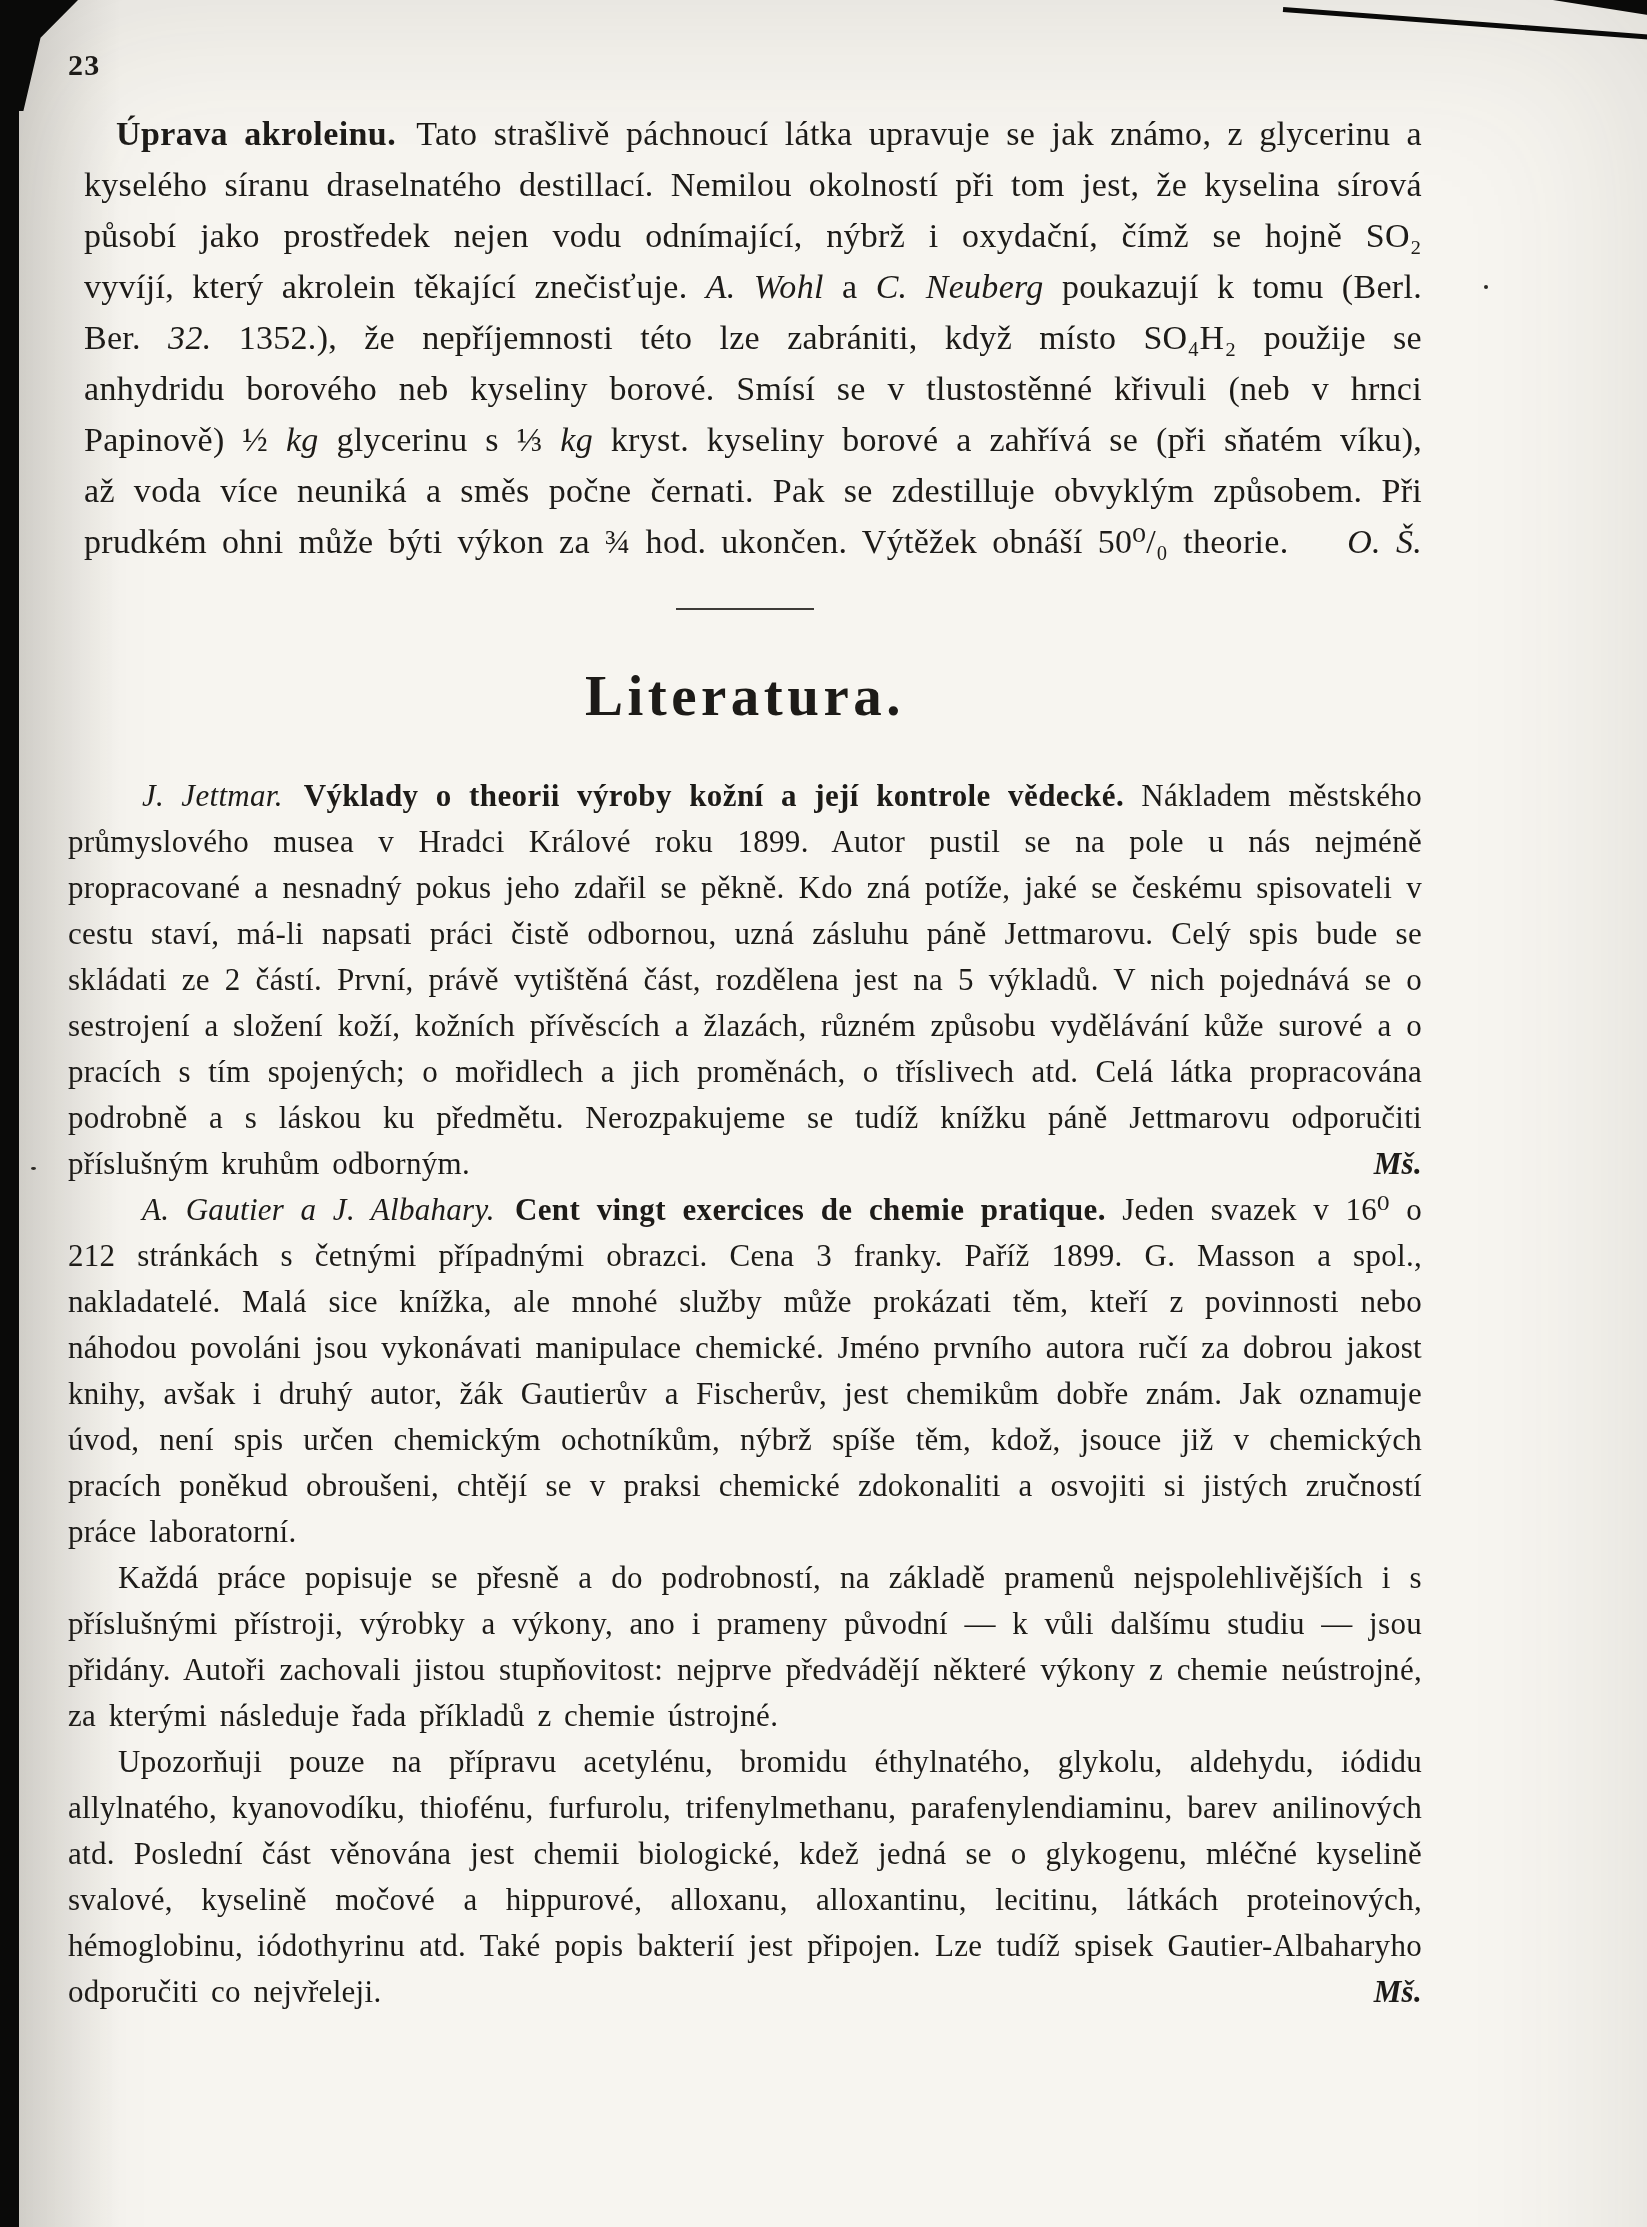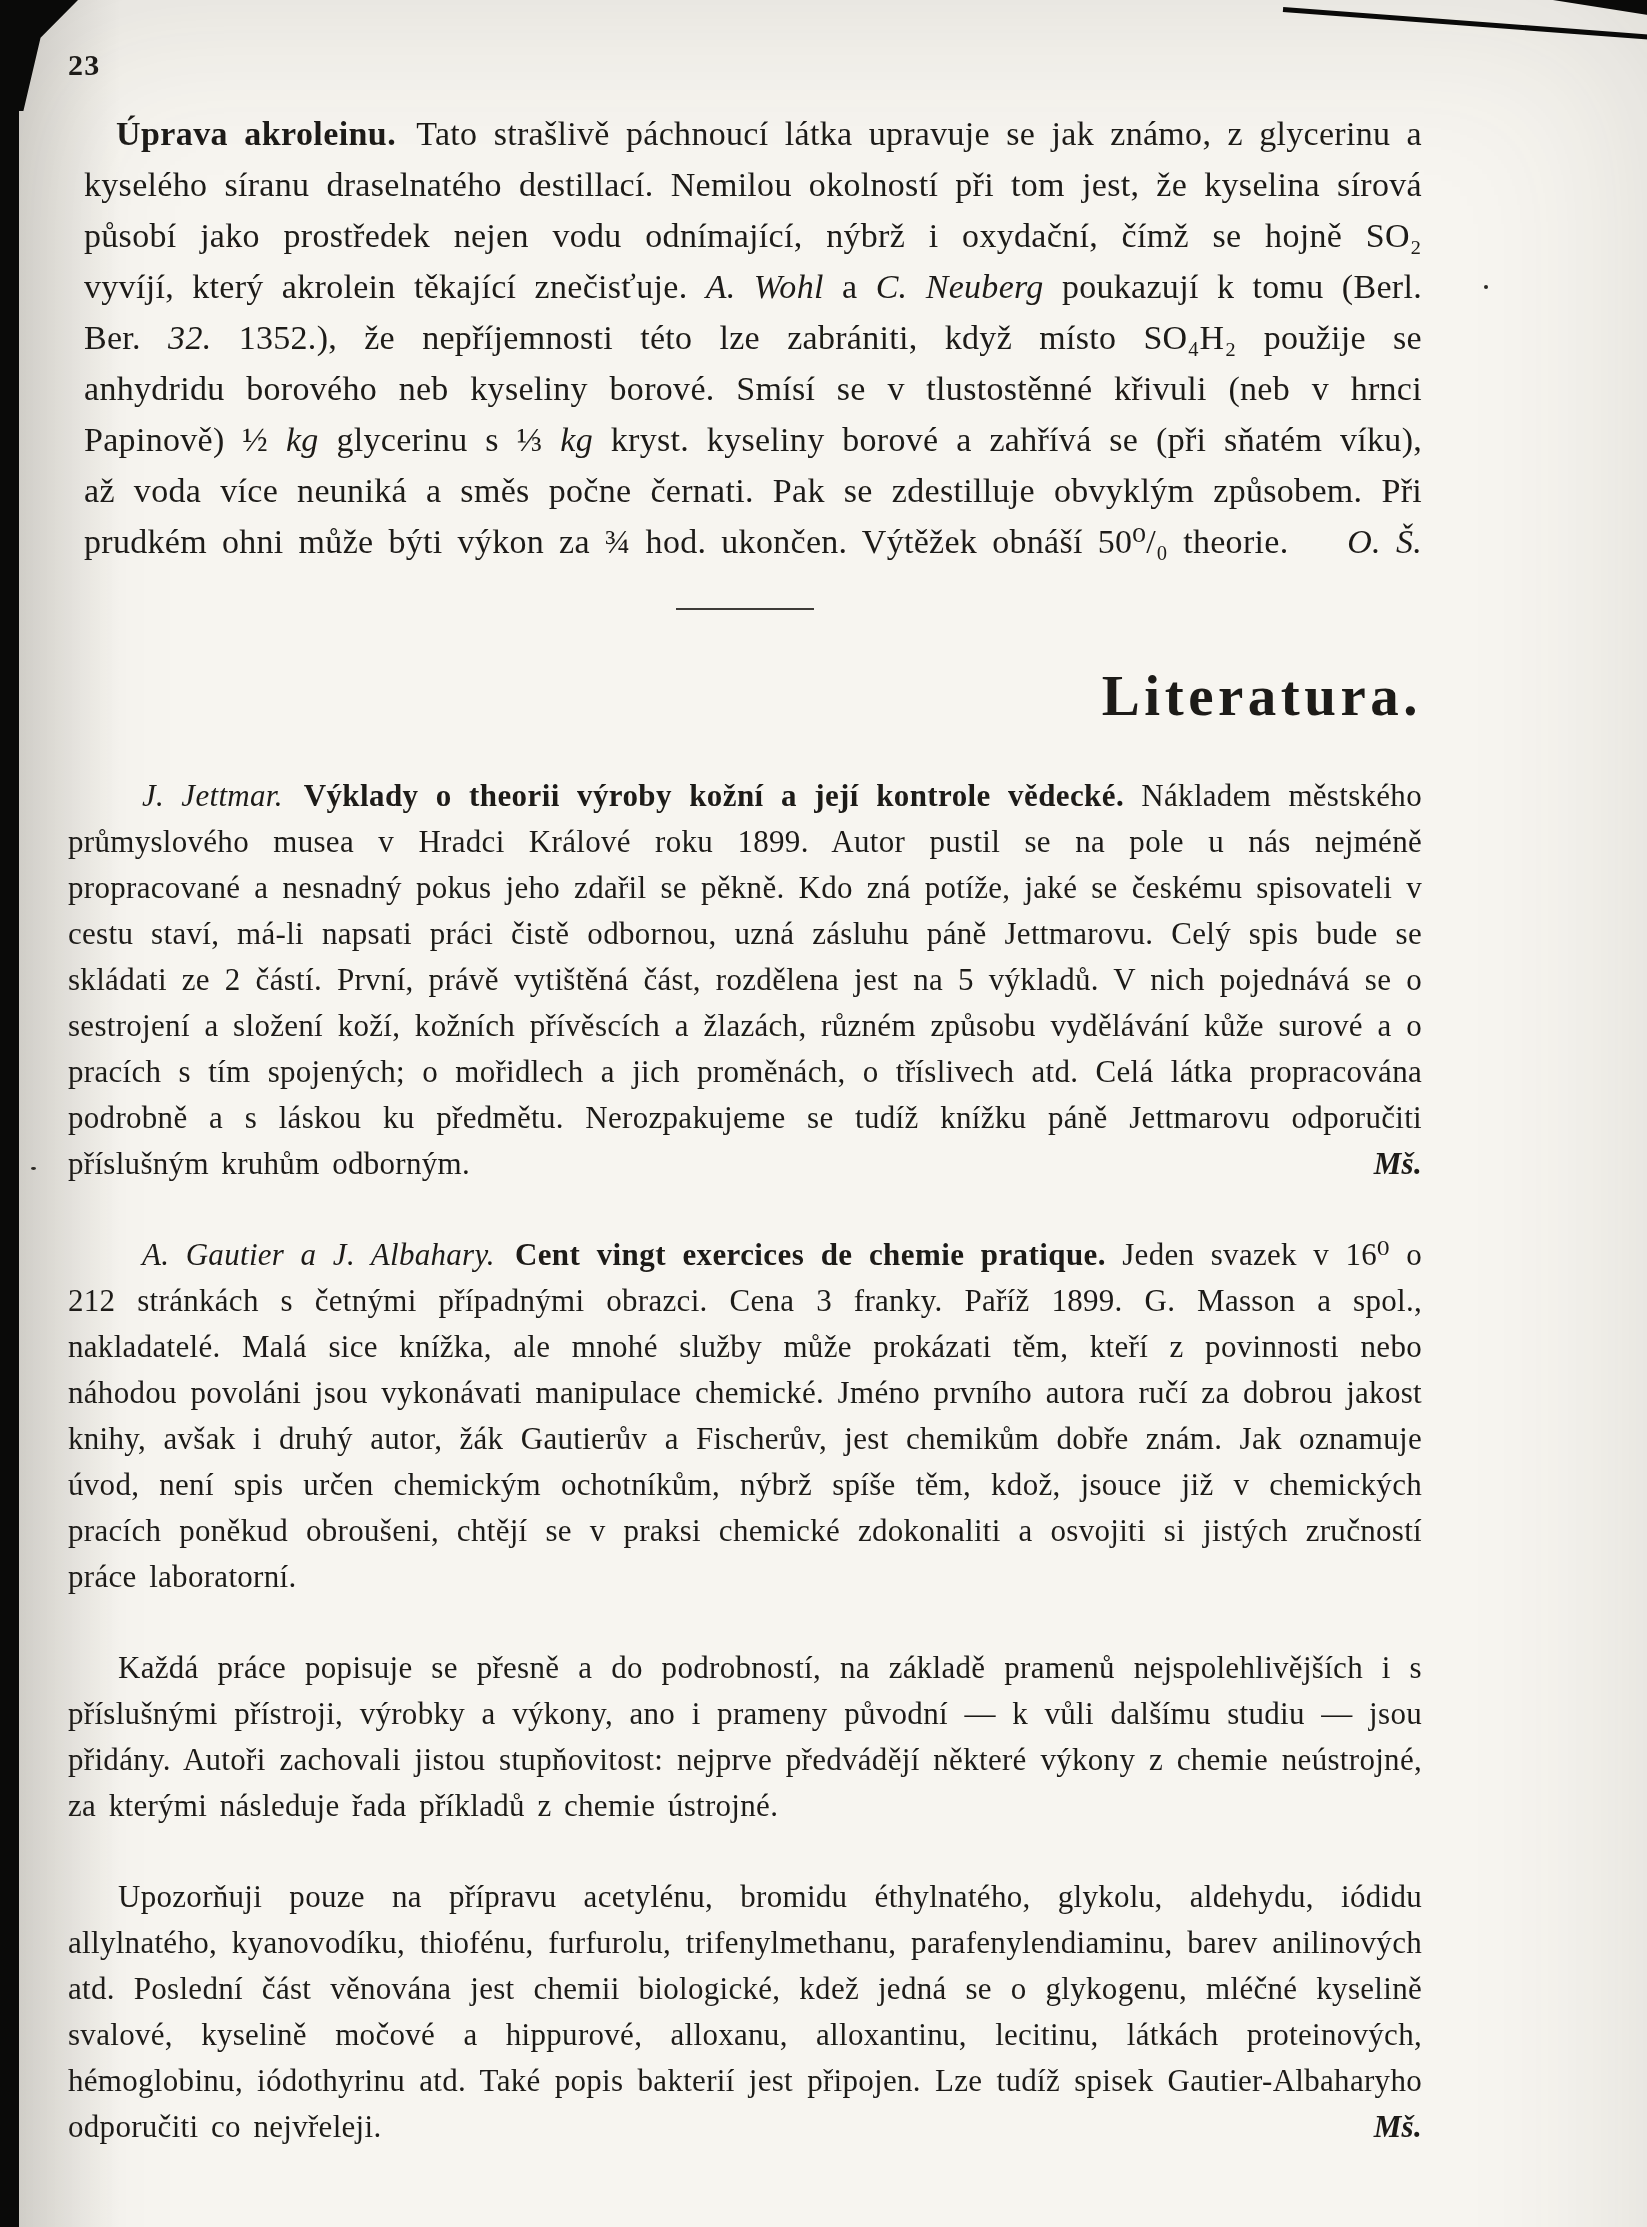--- a/index.html
+++ b/index.html
@@ -87,31 +87,30 @@
   }
   .sig.strong{
     font-weight:bold;
   }
   .rule{
     width:138px;height:0;
     border-top:2.7px solid #3e3c38;
     margin:41px auto 0 auto;
   }
   .lit-heading{
-    text-align:right;
+    text-align:center;
     font-size:57px;
     font-weight:bold;
     letter-spacing:4.5px;
     margin:53px 0 45px 0;
   }
   .entry .para{
     font-size:31px;
     line-height:46px;
     word-spacing:4.5px;
-    margin-top:45px;
   }
   .entry .first{
     text-indent:74px;
   }
   .entry .indent{
     text-indent:50px;
     font-family:Liberation Serif, serif;
   }
   .author{
     font-style:italic;

